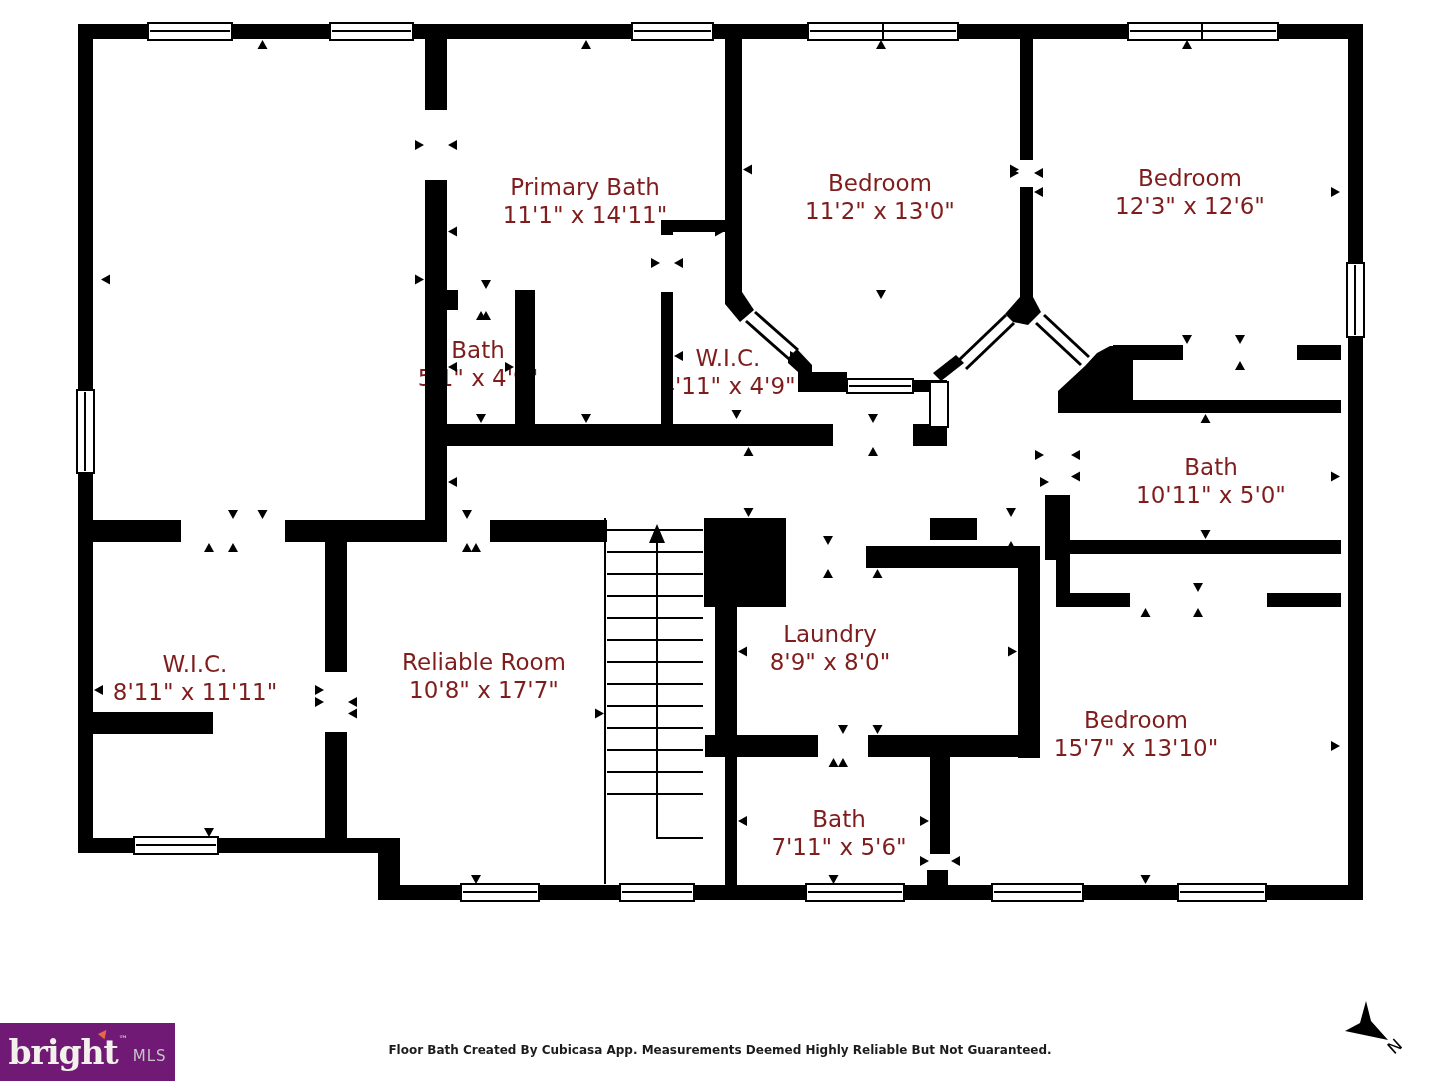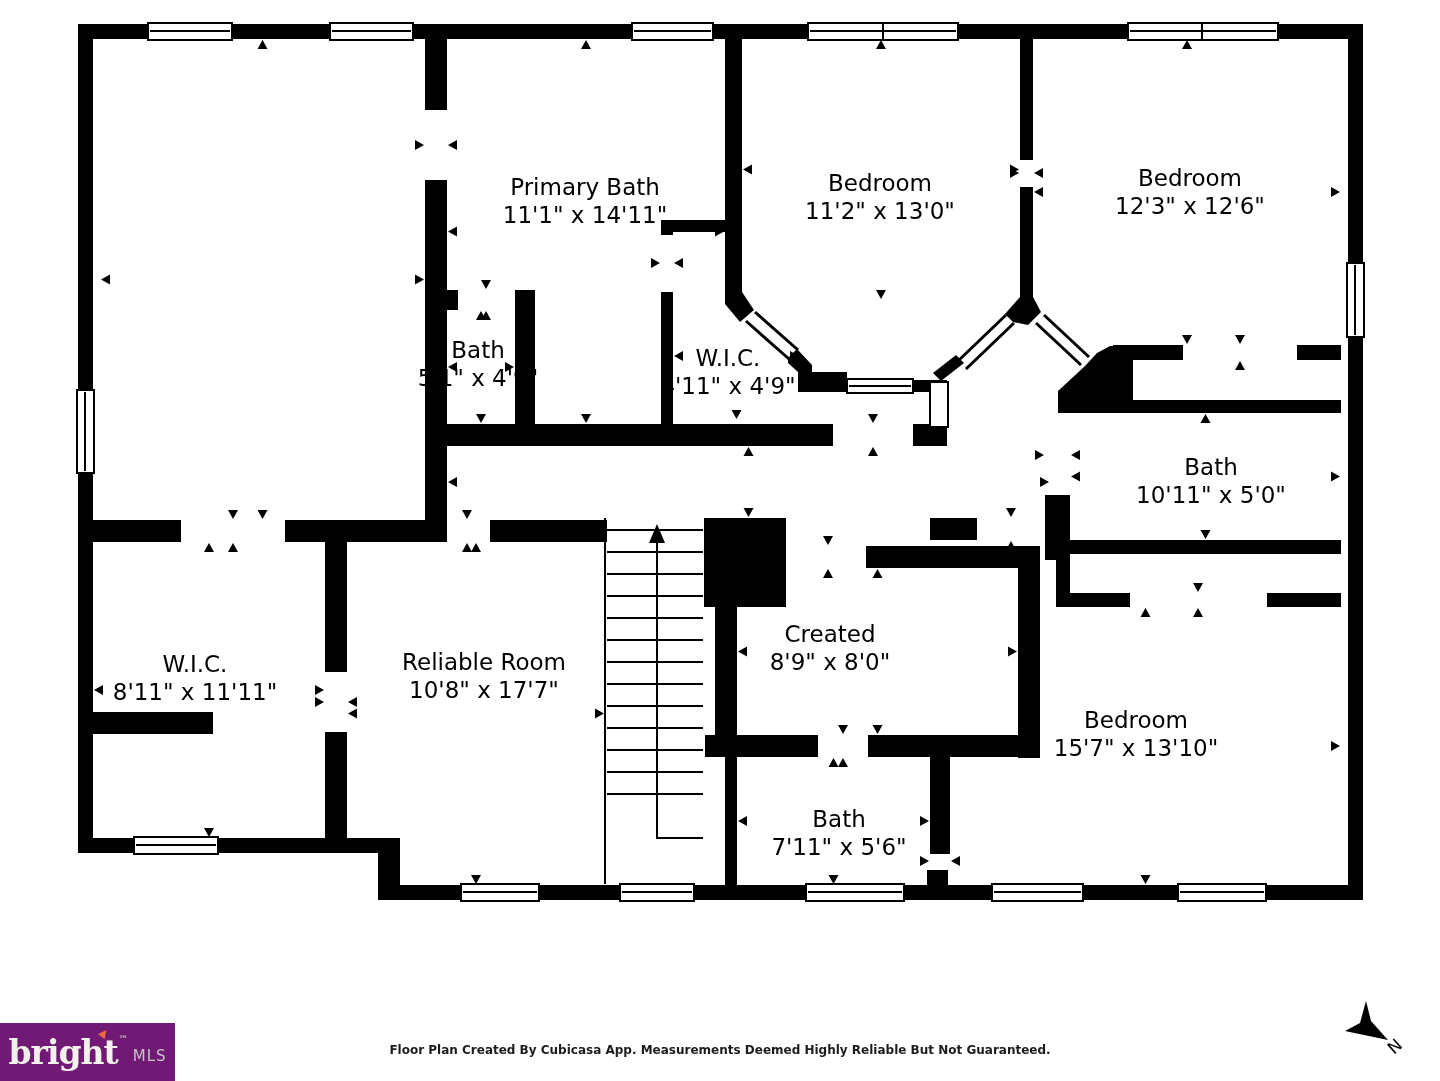--- a/index.html
+++ b/index.html
@@ -1,19 +1,19 @@
 <!DOCTYPE html>
 <html><head>
 <meta charset="utf-8">
 <style>
   html,body{margin:0;padding:0;background:#fff;}
   #page{position:relative;width:1440px;height:1081px;background:#ffffff;overflow:hidden;
         font-family:"DejaVu Sans",sans-serif;}
   .room-label{position:absolute;transform:translate(-50%,-50%);text-align:center;
-        color:#000000;font-size:23px;line-height:1.22;white-space:nowrap;z-index:1;}
+        color:#7f1d1d;font-size:23px;line-height:1.22;white-space:nowrap;z-index:1;}
   .room-label span{display:block;}
   #plan-svg{position:absolute;left:0;top:0;z-index:2;pointer-events:none;}
   .wall{fill:#000;stroke:none;}
   .win rect{fill:#fff;stroke:#000;stroke-width:2;}
   .win line{stroke:#000;stroke-width:2;}
   .diag{stroke:#000;stroke-width:3;fill:none;}
   .thin{stroke:#000;stroke-width:2;fill:none;}
   .arrow{fill:#000;}
   #footer-text{position:absolute;left:0;top:1043px;width:100%;text-align:center;
         font-size:12px;font-weight:bold;color:#1c1c1c;z-index:3;}
@@ -57,21 +57,21 @@
     </div>
   <div class="room-label" style="left:195px;top:678px">
       <span>W.I.C.</span>
       <span>8'11" x 11'11"</span>
     </div>
   <div class="room-label" style="left:484px;top:676px">
       <span>Reliable Room</span>
       <span>10'8" x 17'7"</span>
     </div>
   <div class="room-label" style="left:830px;top:648px">
-      <span>Created</span>
+      <span>Laundry</span>
       <span>8'9" x 8'0"</span>
     </div>
   <div class="room-label" style="left:1136px;top:734px">
       <span>Bedroom</span>
       <span>15'7" x 13'10"</span>
     </div>
   <div class="room-label" style="left:839px;top:833px">
       <span>Bath</span>
       <span>7'11" x 5'6"</span>
     </div>
@@ -322,20 +322,20 @@
         <polygon points="1198.0 592.0 1193.0 583.0 1203.0 583.0" class="arrow"></polygon>
         <polygon points="1198.0 608.0 1193.0 617.0 1203.0 617.0" class="arrow"></polygon>
       </g>
 
     <g id="north">
       <path fill="#000" d="M1388,1040 L1345,1031 L1360,1023 L1366,1001 L1371,1021 Z"></path>
       <text transform="translate(1394,1055) rotate(-42)" font-size="17" font-family="DejaVu Sans, sans-serif" fill="#000">N</text>
     </g>
   </svg>
 
-  <div id="footer-text">Floor Plan Created By Cubicasa App. Measurements Deemed Highly Reliable But Not Guaranteed.</div>
+  <div id="footer-text">Floor Bath Created By Cubicasa App. Measurements Deemed Highly Reliable But Not Guaranteed.</div>
 
   <div id="logo" style="background: #701a75;">
     <span class="brand"><span>bright</span><span class="accent" style="color: rgb(232, 105, 62);">▲</span><span class="tm">™</span></span>
     <span class="mls">MLS</span>
   </div>
 
 </div>
 
 </body></html>

